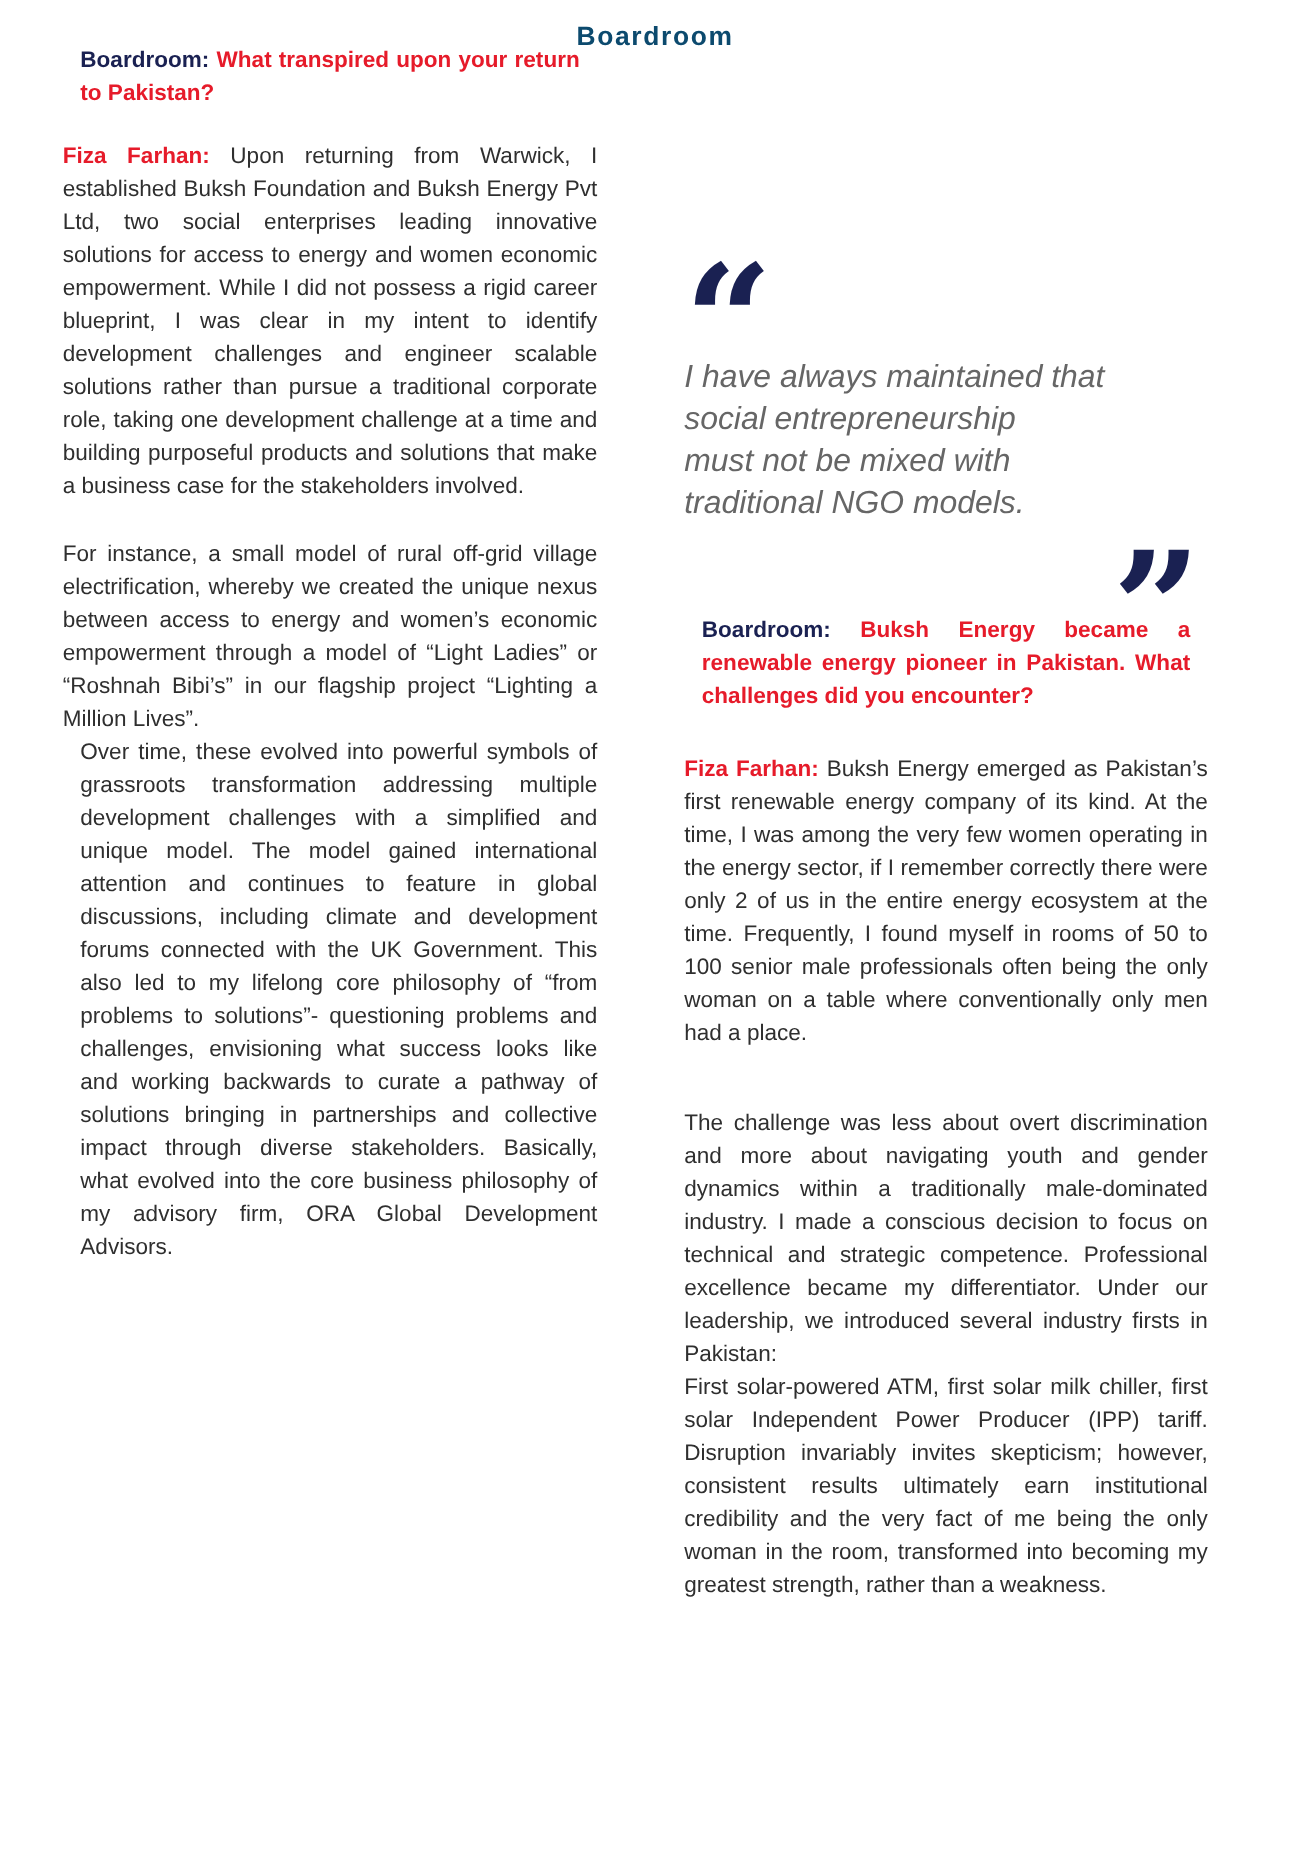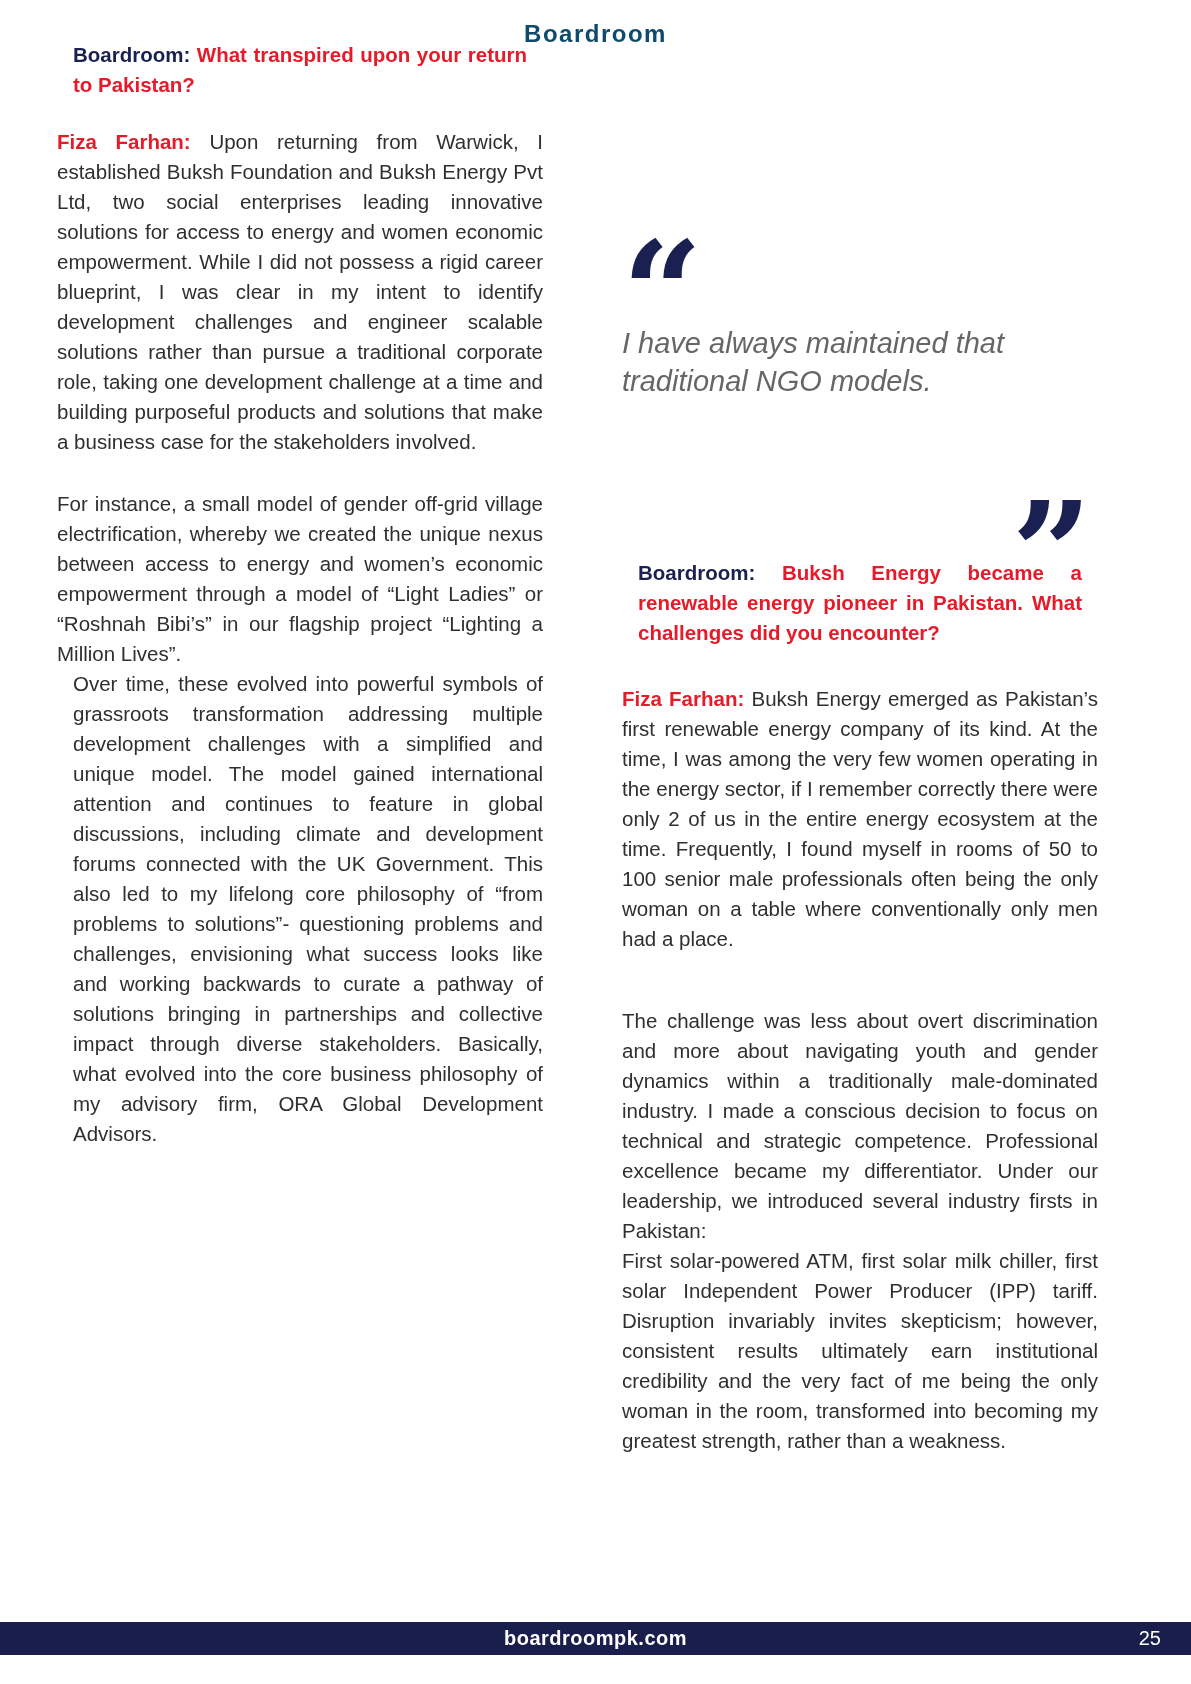--- a/index.html
+++ b/index.html
@@ -53,29 +53,31 @@
     <p class="q q1">
       <span class="navy">Boardroom:</span>
       <span class="red">What transpired upon your return to Pakistan?</span>
     </p>
 
     <p class="body a1">
       <span class="label red">Fiza Farhan:</span>
       <span>Upon returning from Warwick, I established Buksh Foundation and Buksh Energy Pvt Ltd, two social enterprises leading innovative solutions for access to energy and women economic empowerment. While I did not possess a rigid career blueprint, I was clear in my intent to identify development challenges and engineer scalable solutions rather than pursue a traditional corporate role, taking one development challenge at a time and building purposeful products and solutions that make a business case for the stakeholders involved.</span>
     </p>
 
-    <p class="body p2a">For instance, a small model of gender off-grid village electrification, whereby we created the unique nexus between access to energy and women’s economic empowerment through a model of “Light Ladies” or “Roshnah Bibi’s” in our flagship project “Lighting a Million Lives”.</p>
+    <p class="body p2a">For instance, a small model of rural off-grid village electrification, whereby we created the unique nexus between access to energy and women’s economic empowerment through a model of “Light Ladies” or “Roshnah Bibi’s” in our flagship project “Lighting a Million Lives”.</p>
     <p class="body p2b">Over time, these evolved into powerful symbols of grassroots transformation addressing multiple development challenges with a simplified and unique model. The model gained international attention and continues to feature in global discussions, including climate and development forums connected with the UK Government. This also led to my lifelong core philosophy of “from problems to solutions”- questioning problems and challenges, envisioning what success looks like and working backwards to curate a pathway of solutions bringing in partnerships and collective impact through diverse stakeholders. Basically, what evolved into the core business philosophy of my advisory firm, ORA Global Development Advisors.</p>
   </div>
 
   <div class="col-right">
     <div class="open-quote">“</div>
 
     <div class="pull-quote">
       <div>I have always maintained that</div>
+      <div>social entrepreneurship</div>
+      <div>must not be mixed with</div>
       <div>traditional NGO models.</div>
     </div>
 
     <div class="close-quote">”</div>
 
     <div class="rq-flow">
       <p class="q">
         <span class="navy">Boardroom:</span>
         <span class="red">Buksh Energy became a renewable energy pioneer in Pakistan. What challenges did you encounter?</span>
       </p>
@@ -83,18 +85,14 @@
       <p class="body a2">
         <span class="label red">Fiza Farhan:</span>
         <span>Buksh Energy emerged as Pakistan’s first renewable energy company of its kind. At the time, I was among the very few women operating in the energy sector, if I remember correctly there were only 2 of us in the entire energy ecosystem at the time. Frequently, I found myself in rooms of 50 to 100 senior male professionals often being the only woman on a table where conventionally only men had a place.</span>
       </p>
 
       <p class="body p3a">The challenge was less about overt discrimination and more about navigating youth and gender dynamics within a traditionally male-dominated industry. I made a conscious decision to focus on technical and strategic competence. Professional excellence became my differentiator. Under our leadership, we introduced several industry firsts in Pakistan:</p>
       <p class="body p3b">First solar-powered ATM, first solar milk chiller, first solar Independent Power Producer (IPP) tariff. Disruption invariably invites skepticism; however, consistent results ultimately earn institutional credibility and the very fact of me being the only woman in the room, transformed into becoming my greatest strength, rather than a weakness.</p>
     </div>
   </div>
 
-  <div class="footer-bar">
-    <span class="footer-site">boardroompk.com</span>
-    <span class="footer-page">25</span>
-  </div>
 
 </div>
 
 </body></html>

